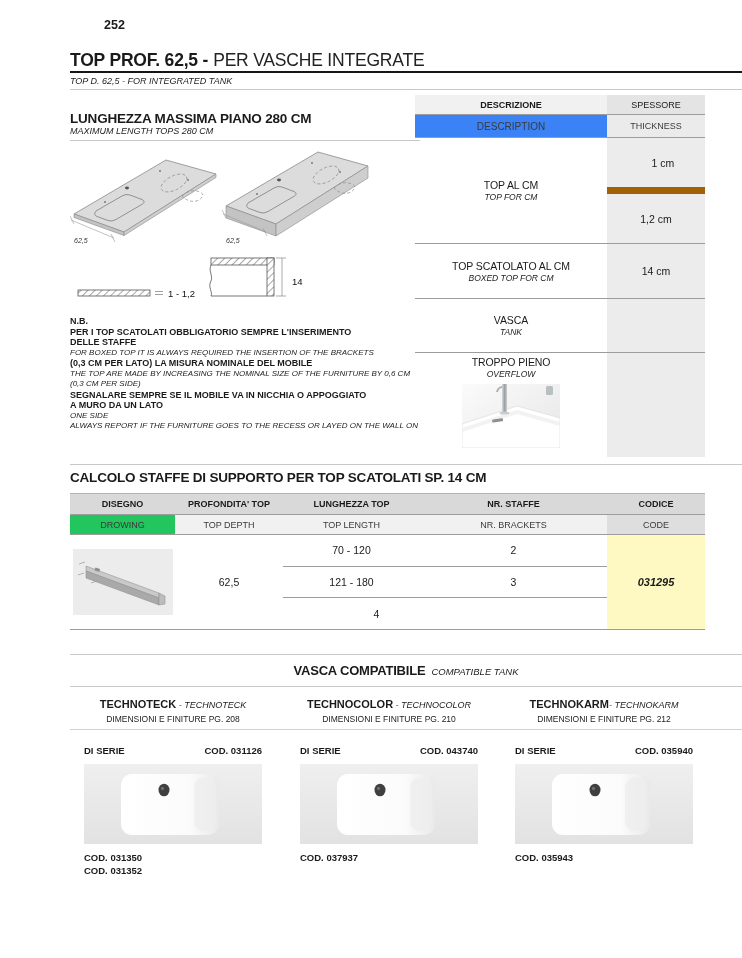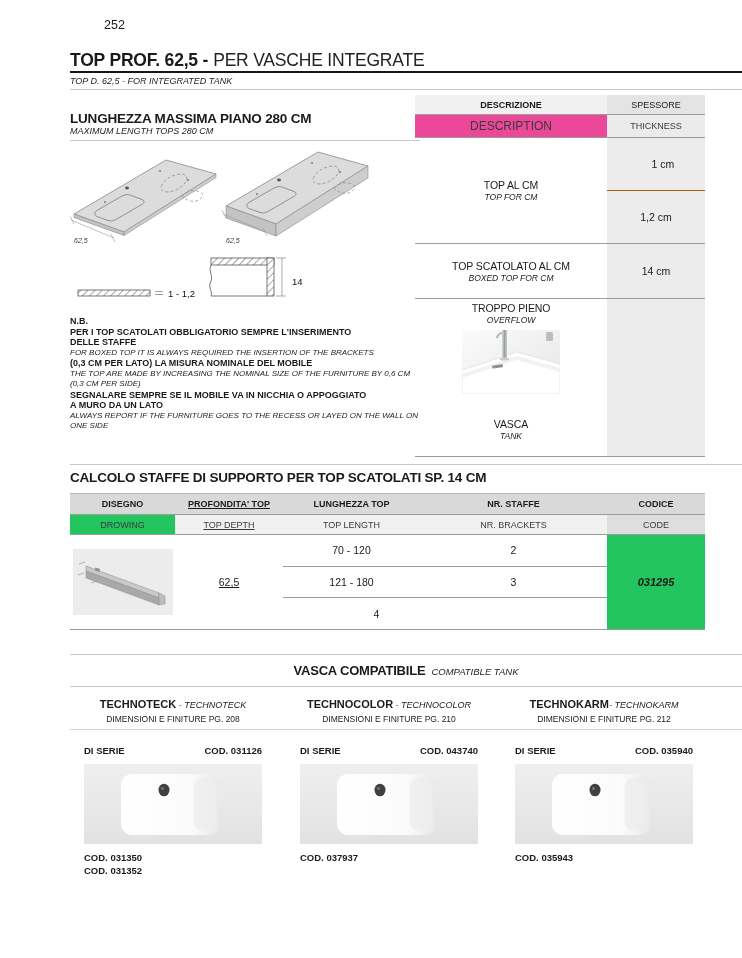--- a/index.html
+++ b/index.html
@@ -1,21 +1,21 @@
 <!DOCTYPE html>
 <html><head>
 <meta charset="utf-8">
 <style>
   * { margin:0; padding:0; box-sizing:border-box; }
   html,body { background:#fff; }
   body { font-family:"Liberation Sans", sans-serif; color:#1a1a1a; }
   #page { position:relative; width:742px; height:958px; background:#fff; overflow:hidden; }
   .abs { position:absolute; }
 
-  .pagenum { left:104px; top:18px; font-size:12.5px; font-weight:normal; }
+  .pagenum { left:104px; top:18px; font-size:12.5px; font-weight:bold; }
 
   .title { left:70px; top:51px; width:672px; font-size:17.5px; line-height:19px; letter-spacing:-0.2px; }
   .title .t-bold { font-weight:bold; }
   .title .t-reg  { font-weight:normal; color:#222; margin-left:5px; }
   .rule { height:0; border-top:1px solid #c8c8c8; }
   .rule-dark { height:0; border-top:2px solid #161616; }
   .subtitle { left:70px; top:76px; font-size:9px; font-style:italic; color:#222; }
 
   .sec-head { font-size:13.5px; font-weight:bold; letter-spacing:-0.2px; }
   .sec-sub  { font-size:9px; font-style:italic; color:#222; }
@@ -33,51 +33,51 @@
 
   
   .spec { left:415px; top:95px; width:290px; }
   .spec-row { display:flex; border-bottom:1px solid #9c9c9c; }
   .sd { width:192px; display:flex; flex-direction:column; justify-content:center; align-items:center; text-align:right; }
   .sv { width:98px;  display:flex; flex-direction:column; justify-content:center; align-items:center; text-align:center; background:#ececec; }
   .spec-h1 { height:20px; }
   .spec-h1 .sd { background:#f1f1f1; font-weight:bold; font-size:9px; }
   .spec-h1 .sv { background:#e4e4e4; font-weight:normal; font-size:9px; }
   .spec-h2 { height:23px; }
-  .spec-h2 .sd { background:#ec4899; font-size:12px; color:#3a3a3a; }
+  .spec-h2 .sd { background:#3b82f6; font-size:10px; color:#3a3a3a; }
   .spec-h2 .sv { background:#ebebeb; font-size:9px; color:#3a3a3a; }
   .it-name { font-size:10.5px; letter-spacing:-0.1px; }
   .en-name { font-size:8.5px; font-style:italic; color:#222; margin-top:1px; }
   .val { font-size:10.5px; }
   .sv-split { padding:0; }
   .sv-split .half { width:100%; flex:1; display:flex; align-items:center; justify-content:center; }
-  .sv-split .half:first-child { border-bottom:1px solid #a16207;padding-left:14px; }
+  .sv-split .half:first-child { border-bottom:7px solid #a16207;padding-left:14px; }
   .row-topal { height:106px; }
   .row-scat  { height:55px; }
   .row-vasca { height:54px; }
   .row-over  { height:104px; border-bottom:none; }
   .row-over .sd { justify-content:flex-start; padding-top:3px; }
   .over-photo { margin-top:5px; }
 
   
   .st-table { left:70px; top:493px; width:635px; border-top:1px solid #b5b5b5; border-bottom:1px solid #9c9c9c; }
   .st-row { display:flex; }
   .st-c { display:flex; align-items:center; justify-content:center; text-align:center; }
-  .c1 { width:105px; } .c2 { width:108px;text-decoration:underline; } .c34 { width:324px; } .c5 { width:98px; }
+  .c1 { width:105px; } .c2 { width:108px; } .c34 { width:324px; } .c5 { width:98px; }
   .c3s { width:137px; } .c4s { width:187px; }
   .st-h1 { height:21px; border-bottom:1px solid #9c9c9c; background:#d9d9d9; font-weight:bold; font-size:9px; }
   .st-h2 { height:20px; border-bottom:1px solid #9c9c9c; font-size:9px; color:#3a3a3a; }
   .st-h2 .c1 { background:#22c55e; } .st-h2 .c2, .st-h2 .c3s, .st-h2 .c4s { background:#f1f1f1; }
   .st-h2 .c5 { background:#dedede; }
   .st-body { height:94px; font-size:10.5px; }
   .st-body .c34 { flex-direction:column; display:flex; }
   .st-sub { display:flex; flex:1; align-items:center; }
   .st-sub + .st-sub { border-top:1px solid #9c9c9c; }
   .st-sub div { display:flex; align-items:center; justify-content:center; height:100%; }
-  .st-body .c5 { background:#22c55e; font-weight:bold; font-style:italic; font-size:11px; }
+  .st-body .c5 { background:#fef9c3; font-weight:bold; font-style:italic; font-size:11px; }
 
   
   .vc-head { left:70px; top:661px; width:672px; text-align:center; }
   .vc-it { font-size:13px; font-weight:bold; letter-spacing:-0.2px; }
   .vc-en { font-size:9.5px; font-style:italic; margin-left:6px; color:#222; }
   .prod { top:694px; width:178px; }
   .p1 { left:84px; } .p2 { left:300px; } .p3 { left:515px; }
   .p-name { text-align:center; white-space:nowrap; }
   .p-it { font-size:11px; font-weight:bold; }
   .p-sep, .p-en { font-size:9px; font-style:italic; white-space:pre; }
@@ -188,22 +188,22 @@
   <div class="abs notes">
     <div class="n-b">N.B.</div>
     <div class="n-b">PER I TOP SCATOLATI OBBLIGATORIO SEMPRE L'INSERIMENTO</div>
     <div class="n-b">DELLE STAFFE</div>
     <div class="n-i">FOR BOXED TOP IT IS ALWAYS REQUIRED THE INSERTION OF THE BRACKETS</div>
     <div class="n-b">(0,3 CM PER LATO) LA MISURA NOMINALE DEL MOBILE</div>
     <div class="n-i">THE TOP ARE MADE BY INCREASING THE NOMINAL SIZE OF THE FURNITURE BY 0,6 CM</div>
     <div class="n-i">(0,3 CM PER SIDE)</div>
     <div class="n-b">SEGNALARE SEMPRE SE IL MOBILE VA IN NICCHIA O APPOGGIATO</div>
     <div class="n-b">A MURO DA UN LATO</div>
+    <div class="n-i">ONE SIDE</div>
     <div class="n-i">ALWAYS REPORT IF THE FURNITURE GOES TO THE RECESS OR LAYED ON THE WALL ON</div>
-    <div class="n-i">ONE SIDE</div>
   </div>
 
   <div class="abs spec">
     <div class="spec-row spec-h1">
       <div class="sd">DESCRIZIONE</div>
       <div class="sv">SPESSORE</div>
     </div>
     <div class="spec-row spec-h2">
       <div class="sd">DESCRIPTION</div>
       <div class="sv">THICKNESS</div>
@@ -217,45 +217,45 @@
         <div class="half val">1 cm</div>
         <div class="half val">1,2 cm</div>
       </div>
     </div>
     <div class="spec-row row-scat">
       <div class="sd">
         <div class="it-name">TOP SCATOLATO AL CM</div>
         <div class="en-name">BOXED TOP FOR CM</div>
       </div>
       <div class="sv val">14 cm</div>
+    </div>
+    <div class="spec-row row-vasca">
+      <div class="sd">
+        <div class="it-name">VASCA</div>
+        <div class="en-name">TANK</div>
+      </div>
+      <div class="sv"></div>
     </div>
     <div class="spec-row row-over">
       <div class="sd">
         <div class="it-name">TROPPO PIENO</div>
         <div class="en-name">OVERFLOW</div>
         <svg class="over-photo" width="98" height="64" viewBox="0 0 98 64">
           <rect width="98" height="64" fill="url(#gPhoto)"></rect>
           <polygon points="0,40 55,22 98,34 98,64 0,64" fill="#ffffff" stroke="#d6d6d6" stroke-width="0.6"></polygon>
           <polygon points="0,44 55,26 98,38 98,42 55,30 0,48" fill="#ededed" opacity="0.7"></polygon>
           <rect x="30" y="35" width="11" height="3" rx="1.2" fill="#8f8f8f" transform="rotate(-8 35 36)"></rect>
           <rect x="40" y="0" width="5" height="28" fill="url(#gChrome)"></rect>
           <path d="M40,2 q-5,1 -6,6 l2,0 q1,-4 4,-4 Z" fill="#aab0b3"></path>
           <rect x="84" y="2" width="7" height="9" rx="1.5" fill="#b9bec1"></rect>
           <ellipse cx="42.5" cy="29" rx="5" ry="1.6" fill="#c8ccce"></ellipse>
         </svg>
       </div>
       <div class="sv"></div>
     </div>
-    <div class="spec-row row-vasca">
-      <div class="sd">
-        <div class="it-name">VASCA</div>
-        <div class="en-name">TANK</div>
-      </div>
-      <div class="sv"></div>
-    </div>
   </div>
 
   <div class="abs rule" style="left:70px; top:464px; width:672px;"></div>
   <div class="abs sec-head" style="left:70px; top:470px;">CALCOLO STAFFE DI SUPPORTO PER TOP SCATOLATI SP. 14 CM</div>
 
   <div class="abs st-table">
     <div class="st-row st-h1">
       <div class="st-c c1">DISEGNO</div>
       <div class="st-c c2">PROFONDITA' TOP</div>
       <div class="st-c c3s">LUNGHEZZA TOP</div>

